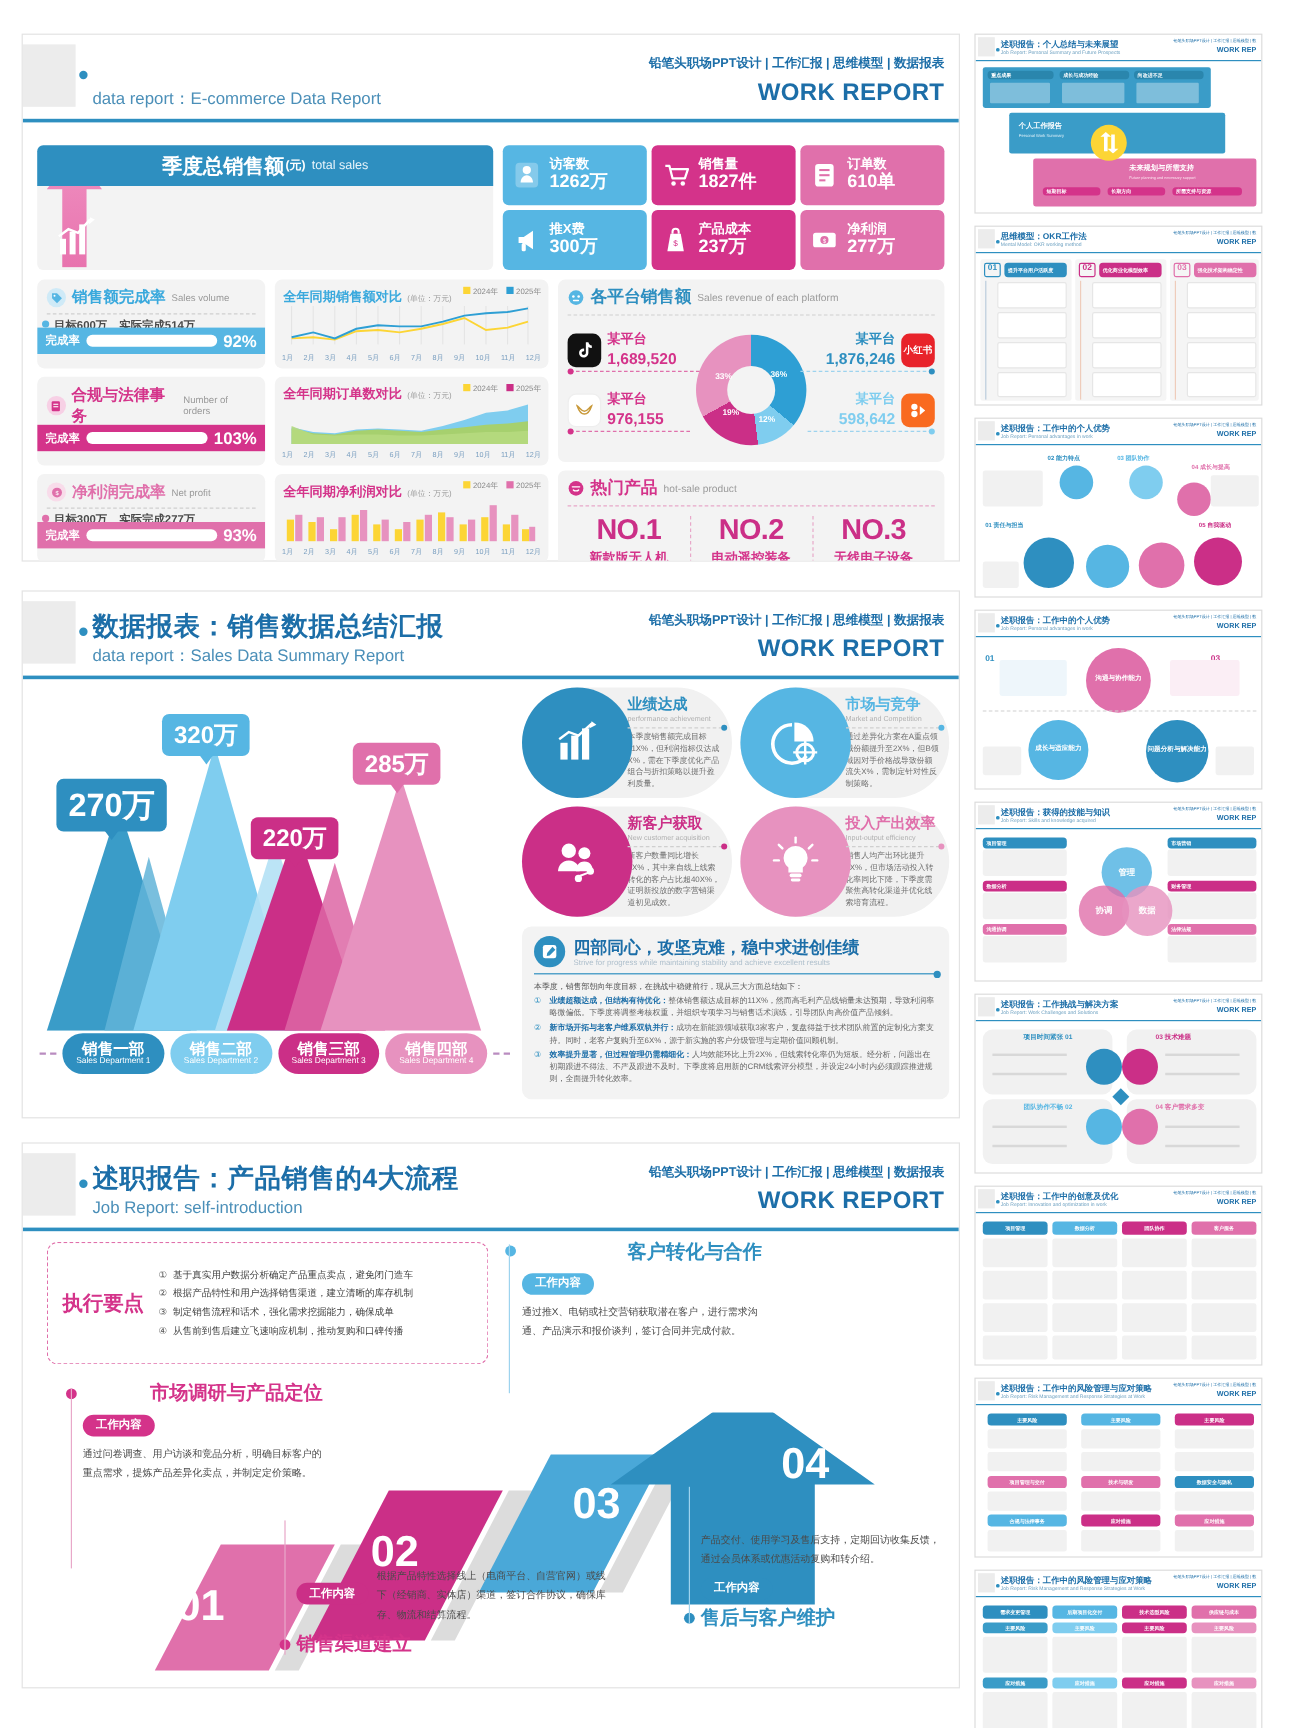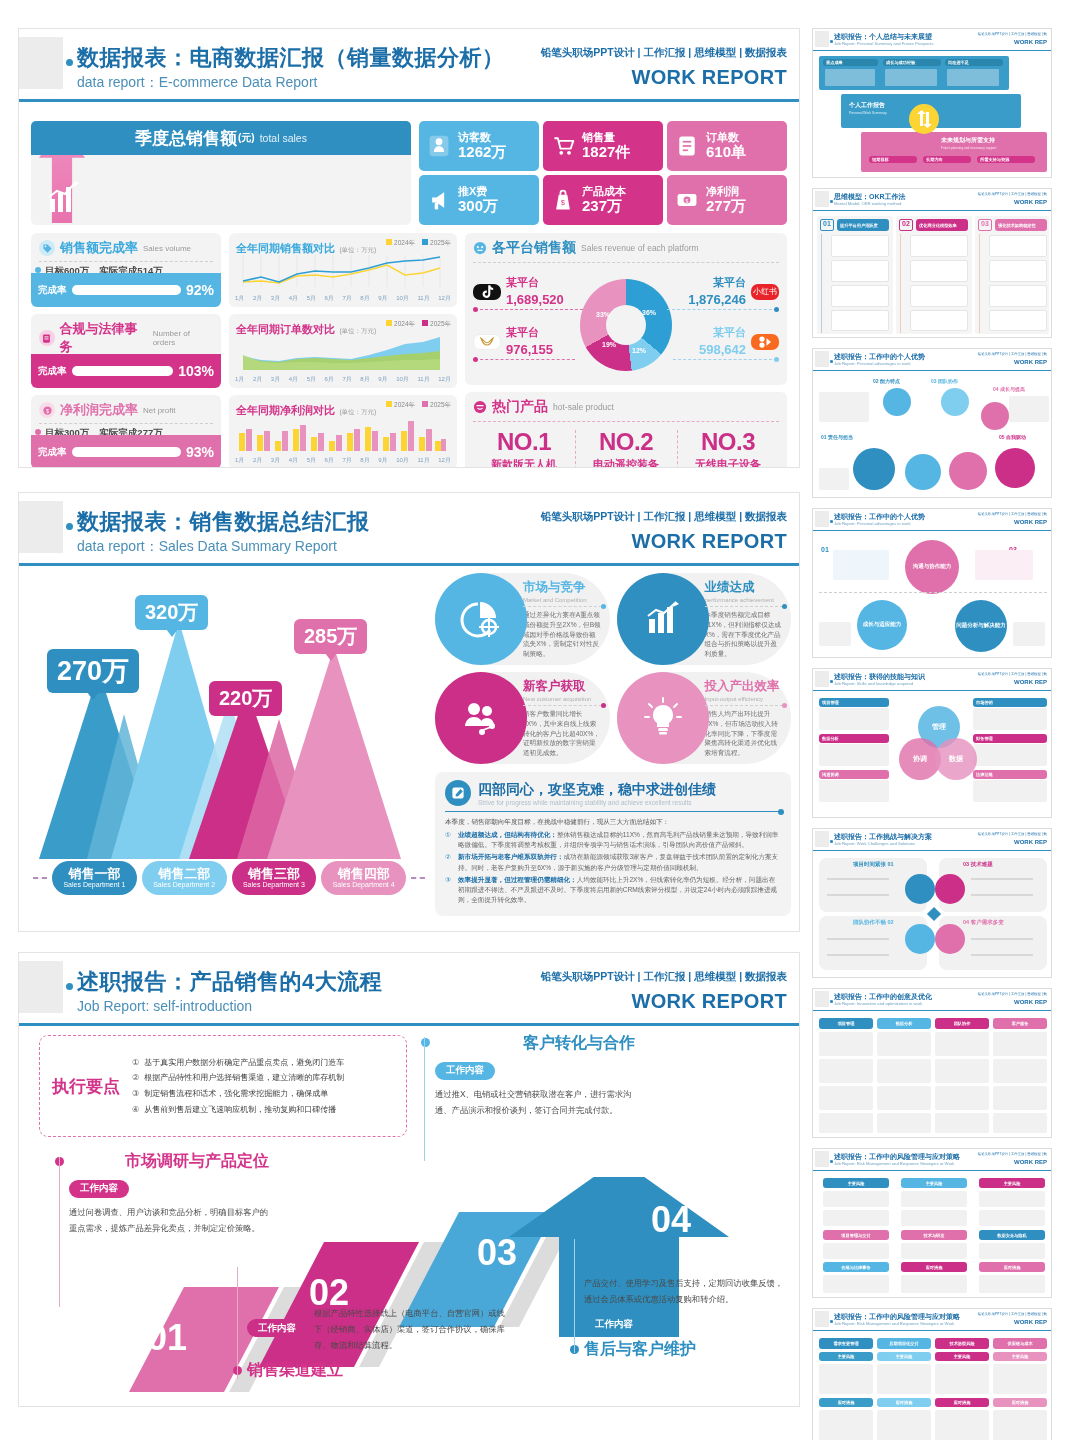--- a/index.html
+++ b/index.html
@@ -60,21 +60,21 @@
   .col-c { flex: 1; display: flex; flex-direction: column; gap: 7px; }
 
   .rate-card { background: #f3f3f3; border-radius: 6px; overflow: hidden; height: 74px; position: relative; }
   .rate-top { padding: 6px 8px 0 8px; display: flex; align-items: center; gap: 5px; }
   .rate-ic { width: 16px; height: 16px; border-radius: 50%; display:flex;align-items:center;justify-content:center; }
   .rate-cn { font-size: 13px; font-weight: bold; }
   .rate-en { font-size: 8px; color: #9a9a9a; }
   .rate-line { margin: 4px 8px 0 8px; border-top: 1px dashed #cfcfcf; }
   .rate-goal { padding: 3px 8px 0 14px; font-size: 9.5px; color: #4a4a4a; font-weight: bold; position: relative; display:flex; gap:10px;}
   .rate-goal .bullet { position: absolute; left: 4px; top: 5px; width: 6px; height: 6px; border-radius: 50%; }
-  .rate-bar { position: absolute; left: 0; right: 0; bottom: 0; height: 34px; display: flex; align-items: center; padding: 0 7px; gap: 5px; }
+  .rate-bar { position: absolute; left: 0; right: 0; bottom: 12px; height: 22px; display: flex; align-items: center; padding: 0 7px; gap: 5px; }
   .rate-bar .lbl { color: #fff; font-size: 9.5px; font-weight: bold; }
   .rate-track { flex: 1; height: 10px; background: #fff; border-radius: 5px; overflow: hidden; }
   .rate-fill { height: 100%; background: #fcd535; border-radius: 5px; }
   .rate-pct { color: #fff; font-size: 14px; font-weight: bold; }
 
   .mini-chart { background: #f3f3f3; border-radius: 6px; height: 74px; padding: 5px 7px; position: relative; }
   .mc-title { font-size: 11px; font-weight: bold; display: inline; }
   .mc-unit { font-size: 6.5px; color: #9a9a9a; }
   .mc-leg { position: absolute; right: 6px; top: 6px; display: flex; gap: 7px; font-size: 6.5px; color: #8a8a8a; align-items: center; }
   .mc-leg i { width: 6px; height: 6px; display: inline-block; margin-right: 2px; }
@@ -87,21 +87,21 @@
   .plat-en { font-size: 8.5px; color: #9a9a9a; }
   .plat-sep { margin-top: 5px; border-top: 1px dashed #cfcfcf; }
   .donut-wrap { position: absolute; left: 50%; top: 46px; transform: translateX(-50%); width: 92px; height: 92px; }
   .donut { width: 92px; height: 92px; border-radius: 50%;
      background: conic-gradient(#2e9fd4 0 36%, #7fcdef 36% 48%, #cb2f87 48% 67%, #e792bf 67% 100%); }
   .donut-hole { position: absolute; left: 26px; top: 26px; width: 40px; height: 40px; border-radius: 50%; background: #f3f3f3; }
   .dpct { position: absolute; font-size: 7px; color: #fff; font-weight: bold; }
   .plat-item { position: absolute; display: flex; align-items: center; gap: 5px; }
   .plat-name { font-size: 11px; font-weight: bold; }
   .plat-val { font-size: 13px; font-weight: bold; }
-  .plat-logo { width: 28px; height: 16px; border-radius: 7px; display: flex; align-items: center; justify-content: center; font-size: 8px; color: #fff; font-weight: normal; }
+  .plat-logo { width: 28px; height: 28px; border-radius: 7px; display: flex; align-items: center; justify-content: center; font-size: 8px; color: #fff; font-weight: bold; }
   .dashln { position: absolute; border-top: 1px dashed; height: 0; }
   .dashdot { position: absolute; width: 5px; height: 5px; border-radius: 50%; }
 
   .hot-card { background: #f3f3f3; border-radius: 6px; padding: 6px 8px; flex: 1; position: relative; }
   .hot-head { display: flex; align-items: center; gap: 5px; }
   .hot-cn { font-size: 14px; font-weight: bold; color: #d4338a; }
   .hot-en { font-size: 8.5px; color: #9a9a9a; }
   .hot-sep { margin-top: 5px; border-top: 1px dashed #e8a8c9; }
   .hot-grid { display: flex; margin-top: 6px; }
   .hot-col { flex: 1; text-align: center; position: relative; }
@@ -181,21 +181,20 @@
   .tcircle { position: absolute; border-radius: 50%; }
   .tlabel { position: absolute; font-size: 4.4px; font-weight: bold; color: #fff; }
 </style>
 </head>
 <body>
 
 <div class="slide" id="slide1" data-name="slide-ecommerce-data-report">
   <div class="sl-head" data-name="slide1-header">
     <div class="head-grey" data-name="header-grey-block"></div>
     <div class="head-dot" data-name="header-dot-icon"></div>
-    <div class="head-cn" data-name="page-title">数据报表：电商数据汇报（销量数据分析）</div>
     <div class="head-en" data-name="page-subtitle">data report：E-commerce Data Report</div>
     <div class="head-meta" data-name="header-meta">铅笔头职场PPT设计 | 工作汇报 | 思维模型 | 数据报表</div>
     <div class="head-wr" data-name="header-work-report">WORK REPORT</div>
     <div class="head-rule" data-name="header-rule"></div>
   </div>
 
   <div class="s1-body">
     <div class="kpi-row" data-name="kpi-row">
       <div class="total-box" data-name="total-sales-card">
         <div class="total-head" data-name="total-sales-header">
@@ -654,54 +653,54 @@
         <div class="dept" style="background:#e792bf" data-name="dept-chip-4">
           <span class="d1" data-name="dept-name">销售四部</span>
           <span class="d2" data-name="dept-name-en">Sales Department 4</span>
         </div>
         <span class="dashside" data-name="dash-right"></span>
       </div>
     </div>
 
     <div class="s2-right">
       <div class="r-grid" data-name="insight-cards">
+        <div class="rcard" data-name="insight-card-performance">
+          <div class="rcirc" style="background:#2e8fc0" data-name="bar-chart-icon">
+            <svg width="44" height="44" viewBox="0 0 44 44">
+                <rect x="8" y="22" width="6" height="14" fill="#fff"></rect>
+                <rect x="17" y="16" width="6" height="20" fill="#fff"></rect>
+                <rect x="26" y="10" width="6" height="26" fill="#fff"></rect>
+                <polyline points="7,19 15,13 23,16 34,6" fill="none" stroke="#fff" stroke-width="2"></polyline>
+                <polygon points="34,4 38,7 32,10" fill="#fff"></polygon>
+              </svg>
+          </div>
+          <div class="rtitle" style="color:#2e8fc0" data-name="card-title">业绩达成</div>
+          <div class="rsub" data-name="card-subtitle">performance achievement</div>
+          <div class="rdash" style="--c:#2e8fc0">
+              <span style="position:absolute;right:-4px;top:-2.5px;width:5px;height:5px;border-radius:50%;background:#2e8fc0"></span>
+            </div>
+          <div class="rtext" data-name="card-text">本季度销售额完成目标11X%，但利润指标仅达成X%，需在下季度优化产品组合与折扣策略以提升盈利质量。</div>
+        </div>
+
         <div class="rcard" data-name="insight-card-market">
           <div class="rcirc" style="background:#56b6e3" data-name="pie-target-icon">
             <svg width="46" height="46" viewBox="0 0 46 46">
                 <path d="M22 6a16 16 0 0116 16H22z" fill="#fff"></path>
                 <path d="M20 8a16 16 0 100 32 16 16 0 0012-6" fill="none" stroke="#fff" stroke-width="3"></path>
                 <circle cx="31" cy="31" r="7" fill="none" stroke="#fff" stroke-width="2.5"></circle>
                 <line x1="31" y1="21" x2="31" y2="41" stroke="#fff" stroke-width="2"></line>
                 <line x1="21" y1="31" x2="41" y2="31" stroke="#fff" stroke-width="2"></line>
               </svg>
           </div>
           <div class="rtitle" style="color:#56b6e3" data-name="card-title">市场与竞争</div>
           <div class="rsub" data-name="card-subtitle">Market and Competition</div>
           <div class="rdash">
               <span style="position:absolute;right:-4px;top:-2.5px;width:5px;height:5px;border-radius:50%;background:#56b6e3"></span>
             </div>
           <div class="rtext" data-name="card-text">通过差异化方案在A重点领域份额提升至2X%，但B领域因对手价格战导致份额流失X%，需制定针对性反制策略。</div>
-        </div>
-
-        <div class="rcard" data-name="insight-card-performance">
-          <div class="rcirc" style="background:#2e8fc0" data-name="bar-chart-icon">
-            <svg width="44" height="44" viewBox="0 0 44 44">
-                <rect x="8" y="22" width="6" height="14" fill="#fff"></rect>
-                <rect x="17" y="16" width="6" height="20" fill="#fff"></rect>
-                <rect x="26" y="10" width="6" height="26" fill="#fff"></rect>
-                <polyline points="7,19 15,13 23,16 34,6" fill="none" stroke="#fff" stroke-width="2"></polyline>
-                <polygon points="34,4 38,7 32,10" fill="#fff"></polygon>
-              </svg>
-          </div>
-          <div class="rtitle" style="color:#2e8fc0" data-name="card-title">业绩达成</div>
-          <div class="rsub" data-name="card-subtitle">performance achievement</div>
-          <div class="rdash" style="--c:#2e8fc0">
-              <span style="position:absolute;right:-4px;top:-2.5px;width:5px;height:5px;border-radius:50%;background:#2e8fc0"></span>
-            </div>
-          <div class="rtext" data-name="card-text">本季度销售额完成目标11X%，但利润指标仅达成X%，需在下季度优化产品组合与折扣策略以提升盈利质量。</div>
         </div>
 
         <div class="rcard" data-name="insight-card-new-customer">
           <div class="rcirc" style="background:#cb2f87" data-name="users-icon">
             <svg width="46" height="46" viewBox="0 0 46 46">
                 <circle cx="16" cy="14" r="6" fill="#fff"></circle>
                 <path d="M16 22c-6 0-9 5-9 9h18c0-4-3-9-9-9z" fill="#fff"></path>
                 <circle cx="29" cy="16" r="5" fill="#fff"></circle>
                 <path d="M29 23c-5 0-7 4-7 8h14c0-4-2-8-7-8z" fill="#fff"></path>
                 <circle cx="34" cy="31" r="3" fill="#fff"></circle>

